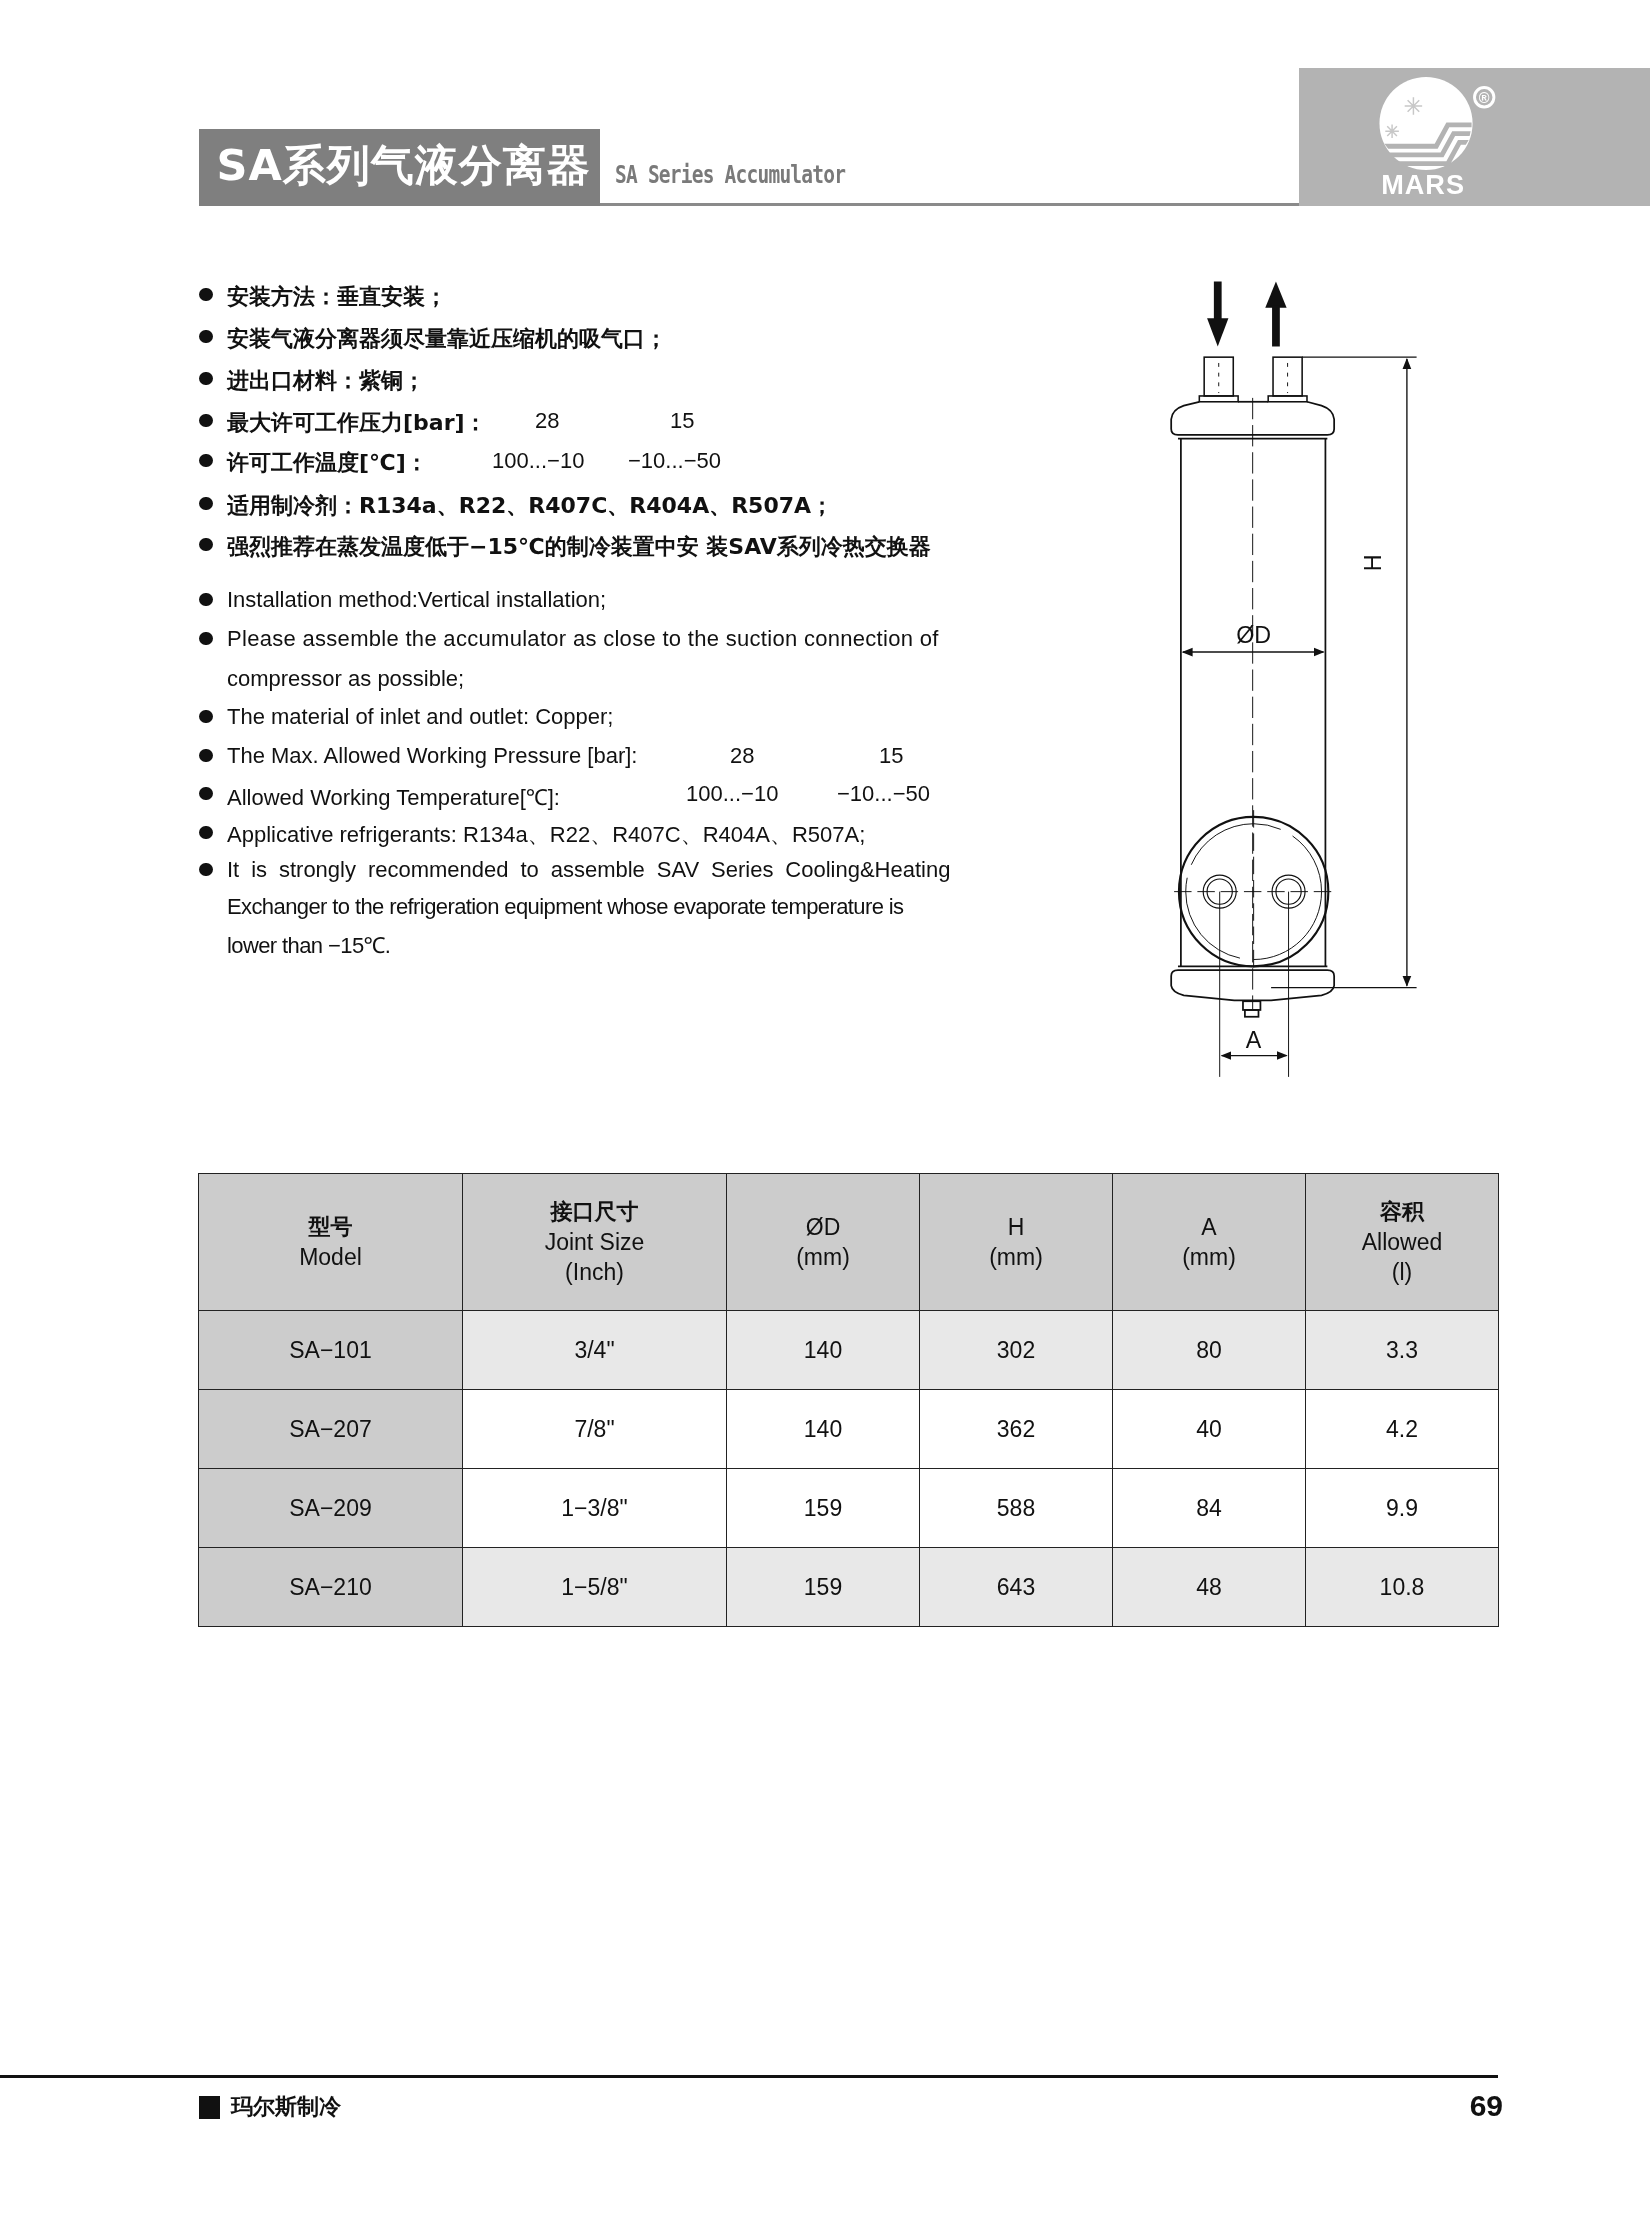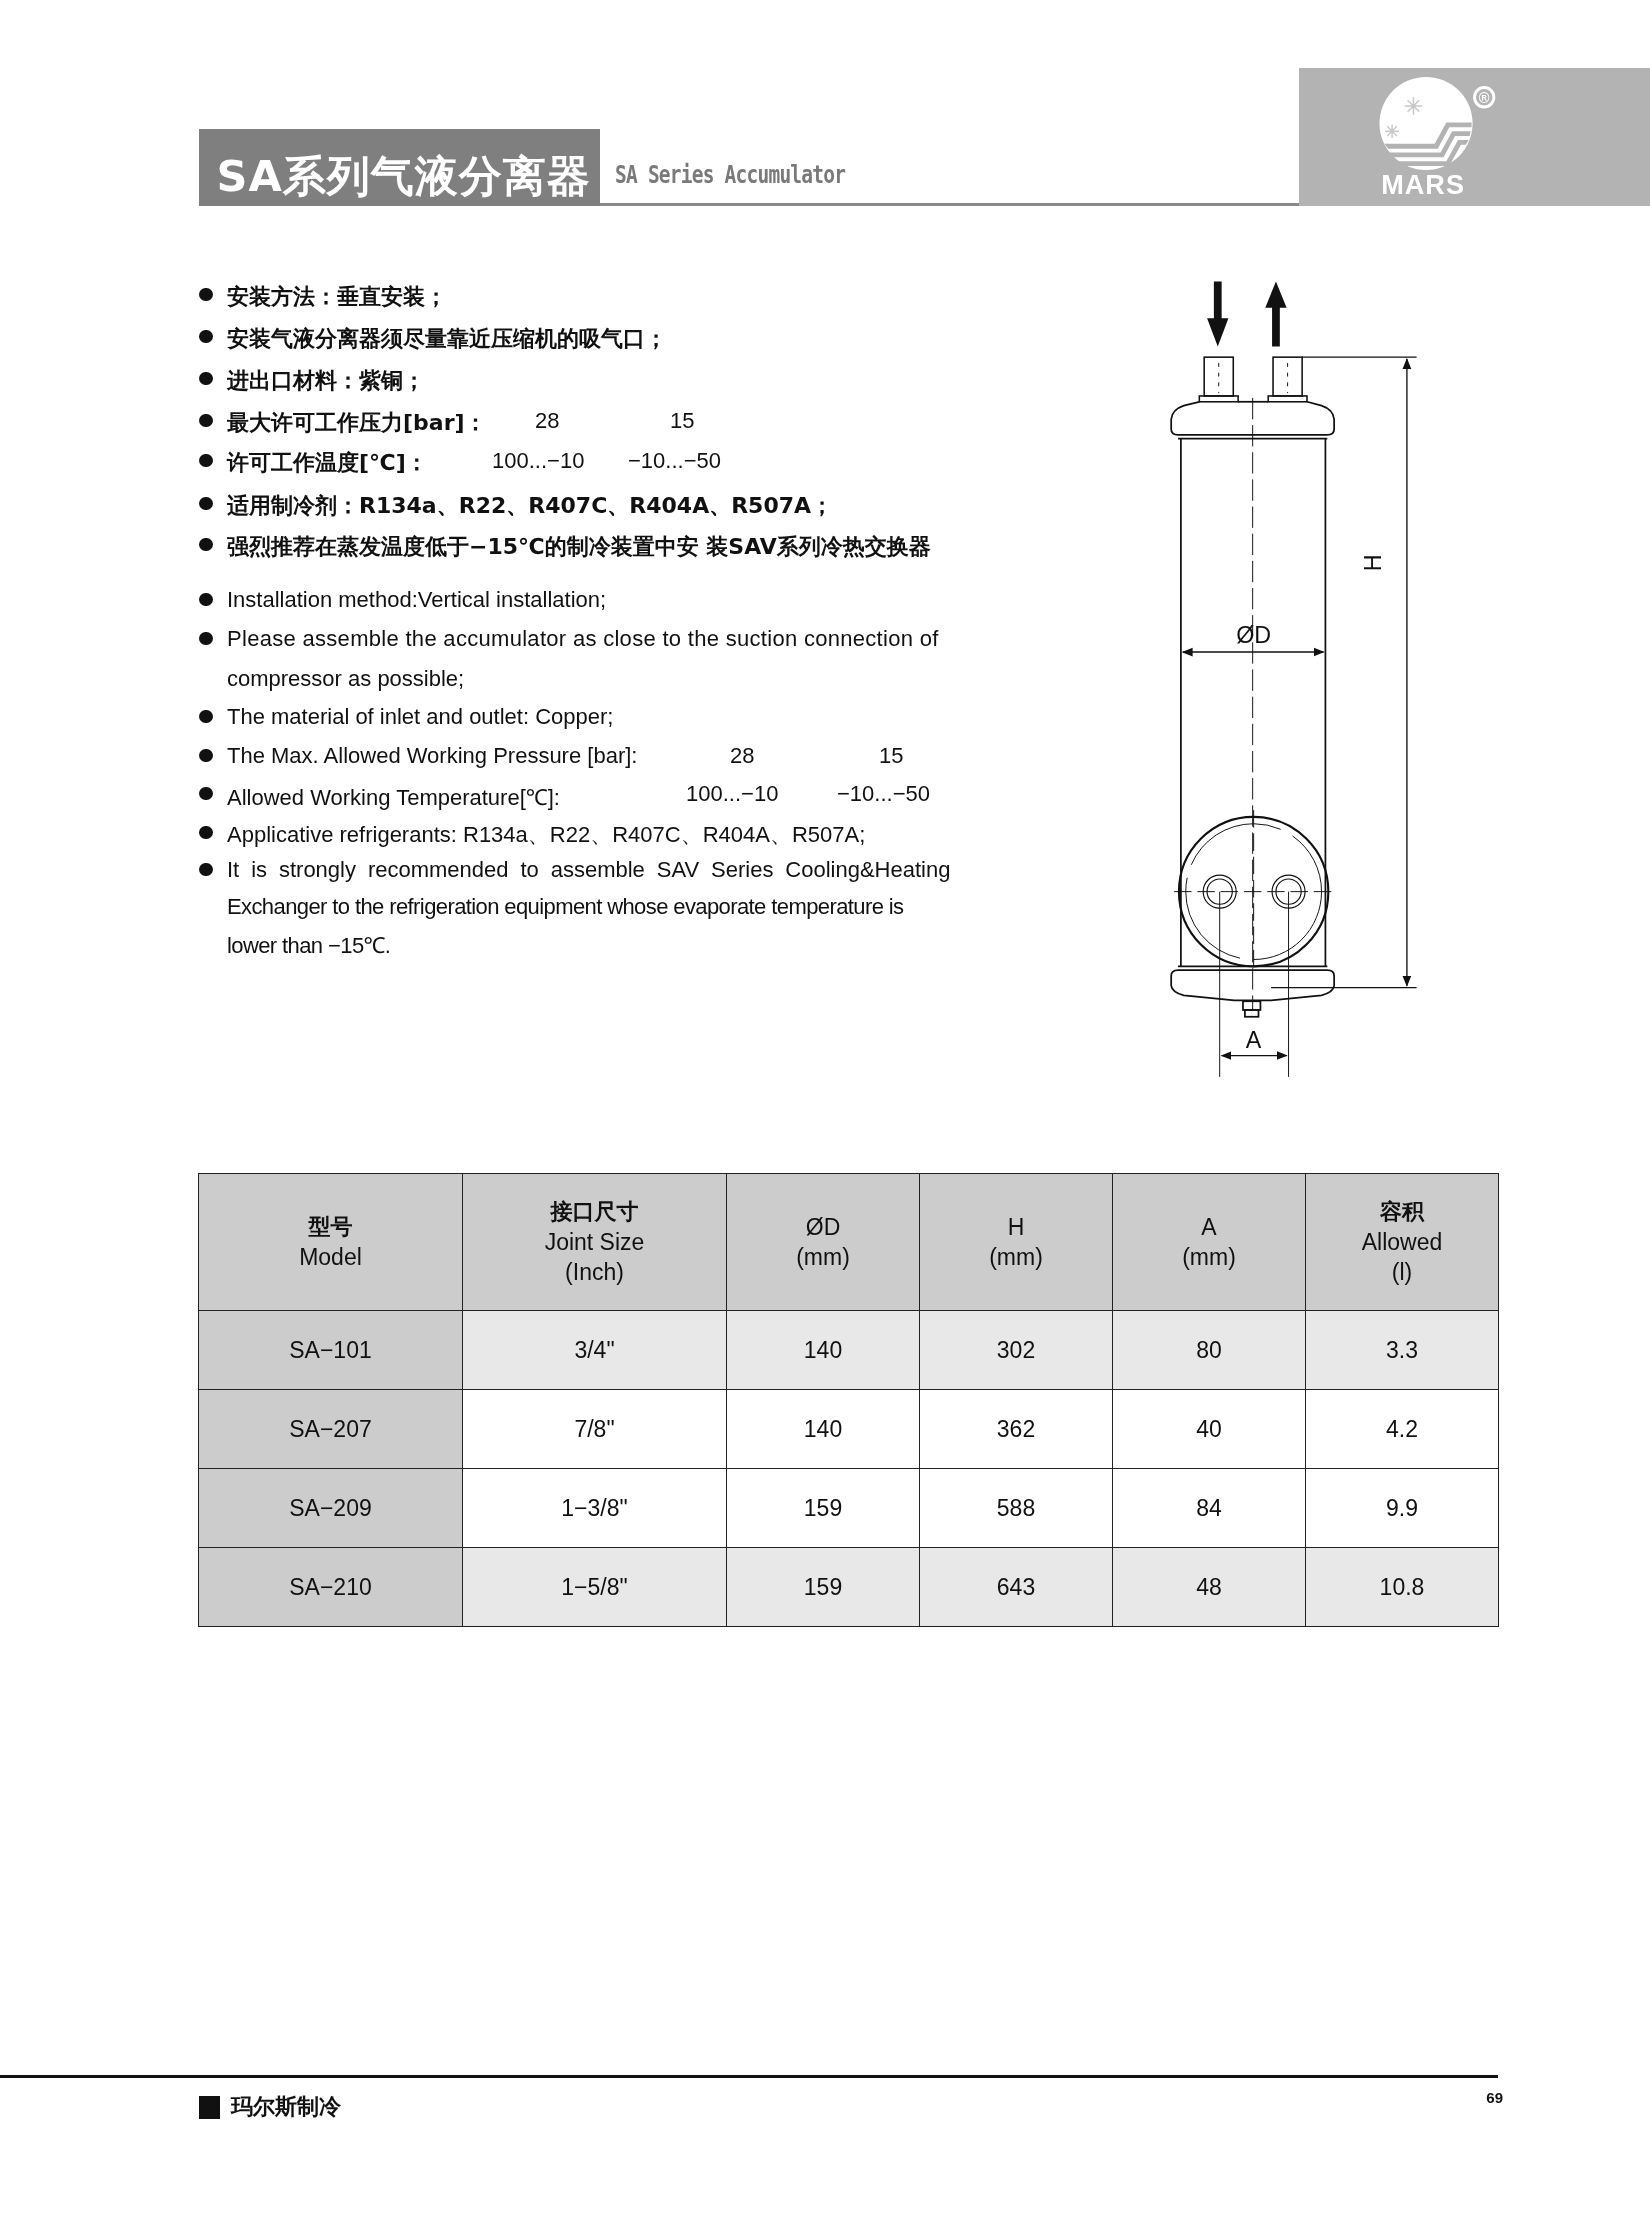--- a/index.html
+++ b/index.html
@@ -1,19 +1,19 @@
 <!DOCTYPE html>
 <html><head>
 <meta charset="utf-8">
 <style>
   html, body { margin: 0; padding: 0; background: #ffffff; }
   body { width: 1651px; height: 2224px; position: relative; overflow: hidden; font-family: "Liberation Sans", "DejaVu Sans", sans-serif; color: #111; }
 
   .title-box { position: absolute; left: 199px; top: 129px; width: 401px; height: 77px; background: #7f7f7f; }
-  .title-cn { position: absolute; left: 17.5px; top: 19px; font-size: 43px; font-weight: bold; color: #ffffff; letter-spacing: 1px; white-space: nowrap; font-family: "DejaVu Sans", sans-serif; }
+  .title-cn { position: absolute; left: 17.5px; top: 8px; font-size: 43px; font-weight: bold; color: #ffffff; letter-spacing: 1px; white-space: nowrap; font-family: "DejaVu Sans", sans-serif; }
   .title-en { position: absolute; left: 615px; top: 160px; font-size: 25px; font-weight: bold; color: #7a7a7a; white-space: nowrap; transform: scaleX(0.78); transform-origin: left top; font-family: "DejaVu Sans Mono", monospace; letter-spacing: -1px; }
   .title-rule { position: absolute; left: 600px; top: 203px; width: 700px; height: 2.9px; background: #8a8a8a; }
 
   .logo-box { position: absolute; left: 1299px; top: 68px; width: 351px; height: 138px; background: #b3b3b3; }
 
   .bullets { position: absolute; left: 199px; margin: 0; padding: 0; list-style: none; }
   .bullets li { position: absolute; left: 0; white-space: nowrap; }
   .bullets .dot { position: absolute; left: 0; width: 13.6px; height: 13.6px; border-radius: 50%; background: #111; }
   .bullets .txt { position: absolute; left: 28px; white-space: nowrap; }
   .cn li { font-size: 22px; font-weight: bold; font-family: "DejaVu Sans", sans-serif; }
@@ -29,21 +29,21 @@
   table.spec th { background: #cccccc; font-weight: normal; height: 136px; line-height: 30px; }
   table.spec th .cn-h { font-weight: bold; font-family: "DejaVu Sans", sans-serif; font-size: 22px; }
   table.spec td { height: 78px; }
   table.spec tr.alt td { background: #e8e8e8; }
   table.spec td.model { background: #cccccc !important; }
   .c0 { width: 263px; } .c1 { width: 263px; } .c2 { width: 192px; } .c3 { width: 192px; } .c4 { width: 192px; } .c5 { width: 192px; }
 
   .footer-rule { position: absolute; left: 0; top: 2075px; width: 1498px; height: 2.9px; background: #111; }
   .footer-square { position: absolute; left: 199px; top: 2096px; width: 21.3px; height: 23px; background: #111; }
   .footer-text { position: absolute; left: 231px; top: 2092px; font-size: 22px; font-weight: bold; font-family: "DejaVu Sans", sans-serif; white-space: nowrap; }
-  .page-num { position: absolute; right: 148px; top: 2089px; font-size: 15px; font-weight: bold; white-space: nowrap; }
+  .page-num { position: absolute; right: 148px; top: 2089px; font-size: 30px; font-weight: bold; white-space: nowrap; }
 </style>
 </head>
 <body>
 
 <div class="title-box">
   <span class="title-cn">SA系列气液分离器</span>
 </div>
 <span class="title-en">SA Series Accumulator</span>
 <div class="title-rule"></div>
 

